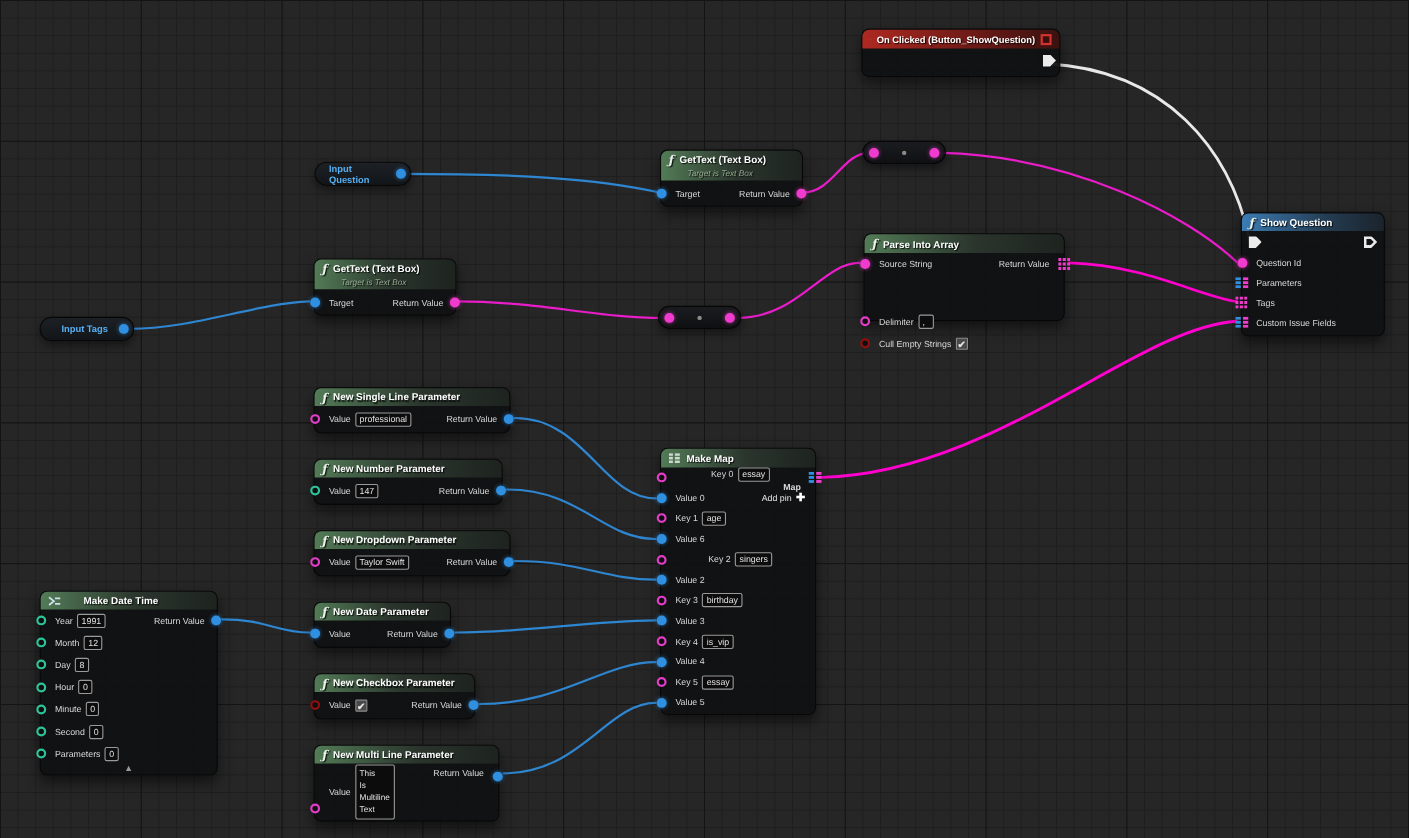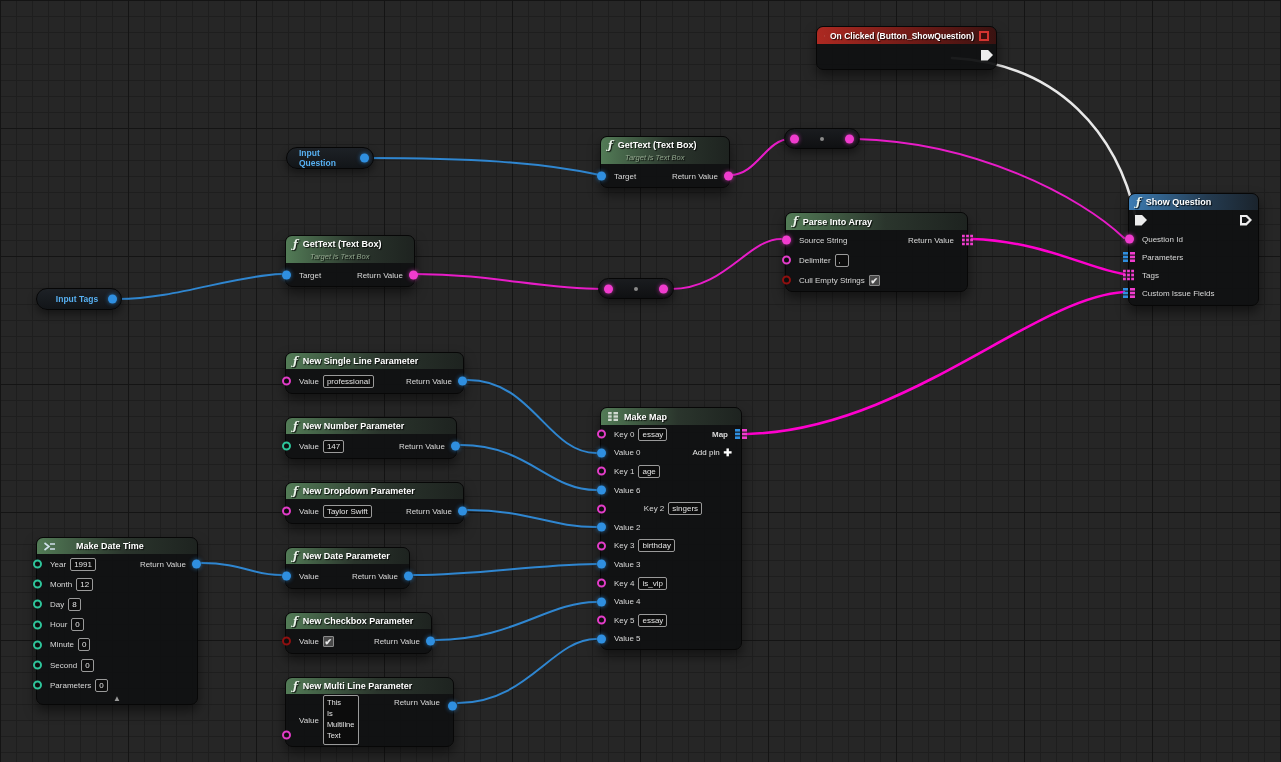--- a/index.html
+++ b/index.html
@@ -99,21 +99,21 @@
   <path d="M747,434 C905,430 1032,298 1124,292" stroke="#FF00CE" stroke-width="2.6" fill="none" stroke-linecap="round"></path>
   <path d="M468,380 C532,380 548,453 596,453" stroke="#2F86D0" stroke-width="2" fill="none" stroke-linecap="round"></path>
   <path d="M461,445 C528,445 548,490 596,490" stroke="#2F86D0" stroke-width="2" fill="none" stroke-linecap="round"></path>
   <path d="M468,510 C528,510 550,527 596,527" stroke="#2F86D0" stroke-width="2" fill="none" stroke-linecap="round"></path>
   <path d="M414,575 C480,575 530,565 596,564" stroke="#2F86D0" stroke-width="2" fill="none" stroke-linecap="round"></path>
   <path d="M436,640 C512,640 548,602 596,602" stroke="#2F86D0" stroke-width="2" fill="none" stroke-linecap="round"></path>
   <path d="M458,703 C528,703 552,639 596,639" stroke="#2F86D0" stroke-width="2" fill="none" stroke-linecap="round"></path>
   <path d="M202,563 C242,563 252,575 281,575" stroke="#2F86D0" stroke-width="2" fill="none" stroke-linecap="round"></path>
 </svg>
 
-<div class="node" style="left:816px; top:26px; width:181px; height:44px;">
+<div class="node" style="left:783px; top:26px; width:181px; height:44px;">
   <div class="hdr red">
     <svg class="picon" width="10" height="10" viewBox="0 0 10 10">
         <path d="M5 0.8 L9.2 5 L5 9.2 L0.8 5 Z" fill="none" stroke="#fff" stroke-width="1.4"></path>
       </svg>
     <span style="font-size:8.5px;">On Clicked (Button_ShowQuestion)</span>
     <span class="dsq"></span>
   </div>
   <div class="row" style="height:22px; justify-content:flex-end;">
     <span class="exec" style="position:absolute; right:3px;"></span>
   </div>
@@ -231,21 +231,21 @@
             <rect x="0" y="4.1" width="2.8" height="2.8"></rect>
             <rect x="4.1" y="4.1" width="2.8" height="2.8"></rect>
             <rect x="8.2" y="4.1" width="2.8" height="2.8"></rect>
             <rect x="0" y="8.2" width="2.8" height="2.8"></rect>
             <rect x="4.1" y="8.2" width="2.8" height="2.8"></rect>
             <rect x="8.2" y="8.2" width="2.8" height="2.8"></rect>
           </g>
         </svg>
     </span>
   </div>
-  <div class="row" style="height:20px;">
+  <div class="row" style="height:20px;margin-top:32px;">
     <span class="pin hollow-pink in"></span>
     <span class="lgrp">
       <span class="lbl">Delimiter</span>
       <span class="tbox" style="min-width:14px; height:13px;">,</span>
     </span>
   </div>
   <div class="row" style="height:20px;">
     <span class="pin hollow-red in"></span>
     <span class="lgrp">
       <span class="lbl">Cull Empty Strings</span>
@@ -384,21 +384,21 @@
           <rect x="0" y="0" width="4" height="2.6"></rect>
           <rect x="0" y="3.7" width="4" height="2.6"></rect>
           <rect x="0" y="7.4" width="4" height="2.6"></rect>
           <rect x="6" y="0" width="5" height="2.6"></rect>
           <rect x="6" y="3.7" width="5" height="2.6"></rect>
           <rect x="6" y="7.4" width="5" height="2.6"></rect>
         </g>
       </svg>
     <span>Make Map</span>
   </div>
-  <div class="row" style="height:18.6px;">
+  <div class="row" style="height:18.6px;flex-direction:column;">
     <span class="pin hollow-pink in"></span>
     <span class="lgrp">
       <span class="lbl">Key 0</span>
       <span class="tbox">essay</span>
     </span>
     <span class="rgrp">
         <span class="lbl" style="font-weight:bold;">Map</span>
       </span>
     <span class="iconpin out">
       <svg class="picon" width="12" height="10" viewBox="0 0 12 10">

